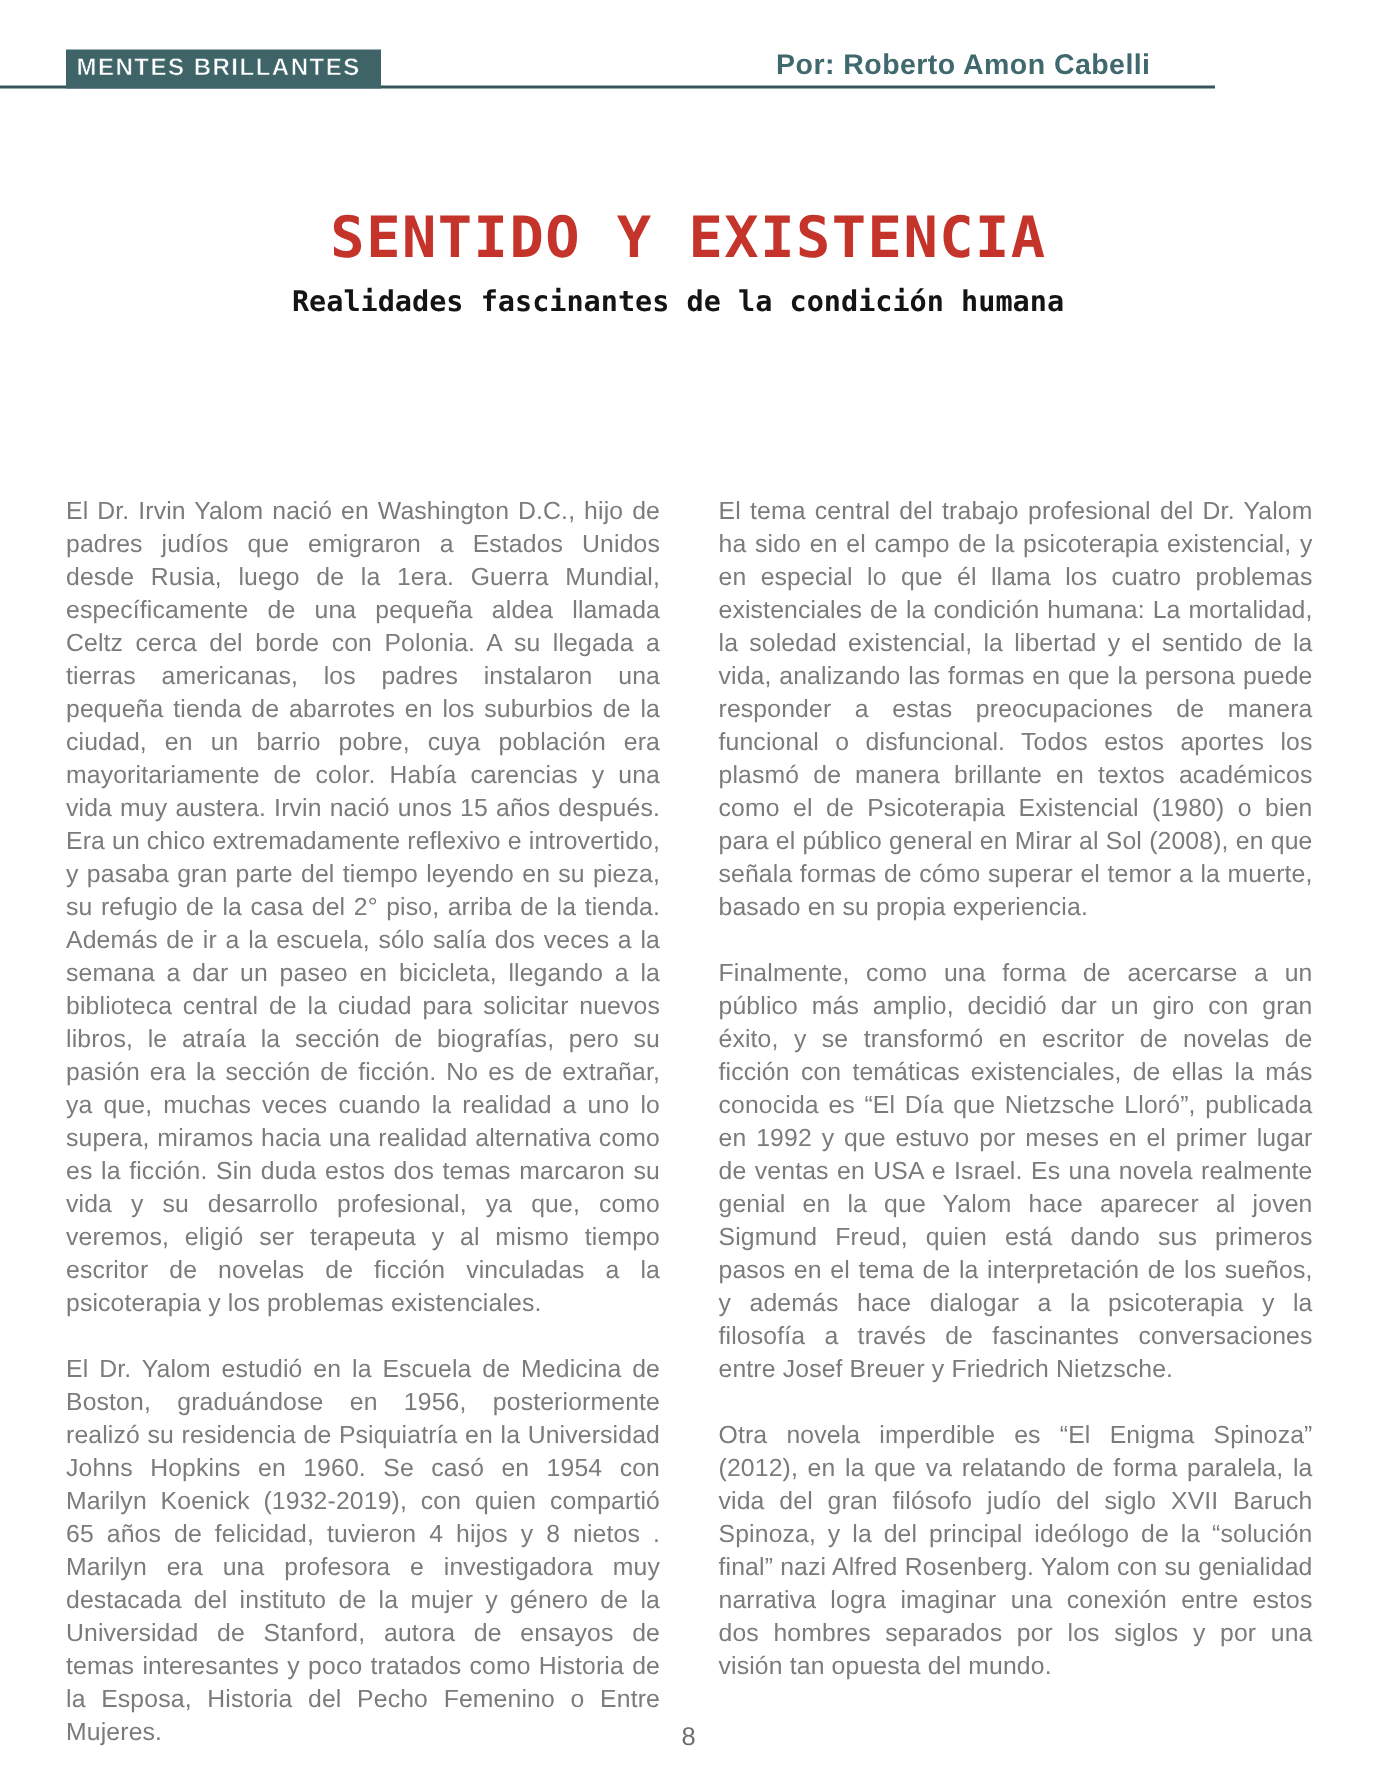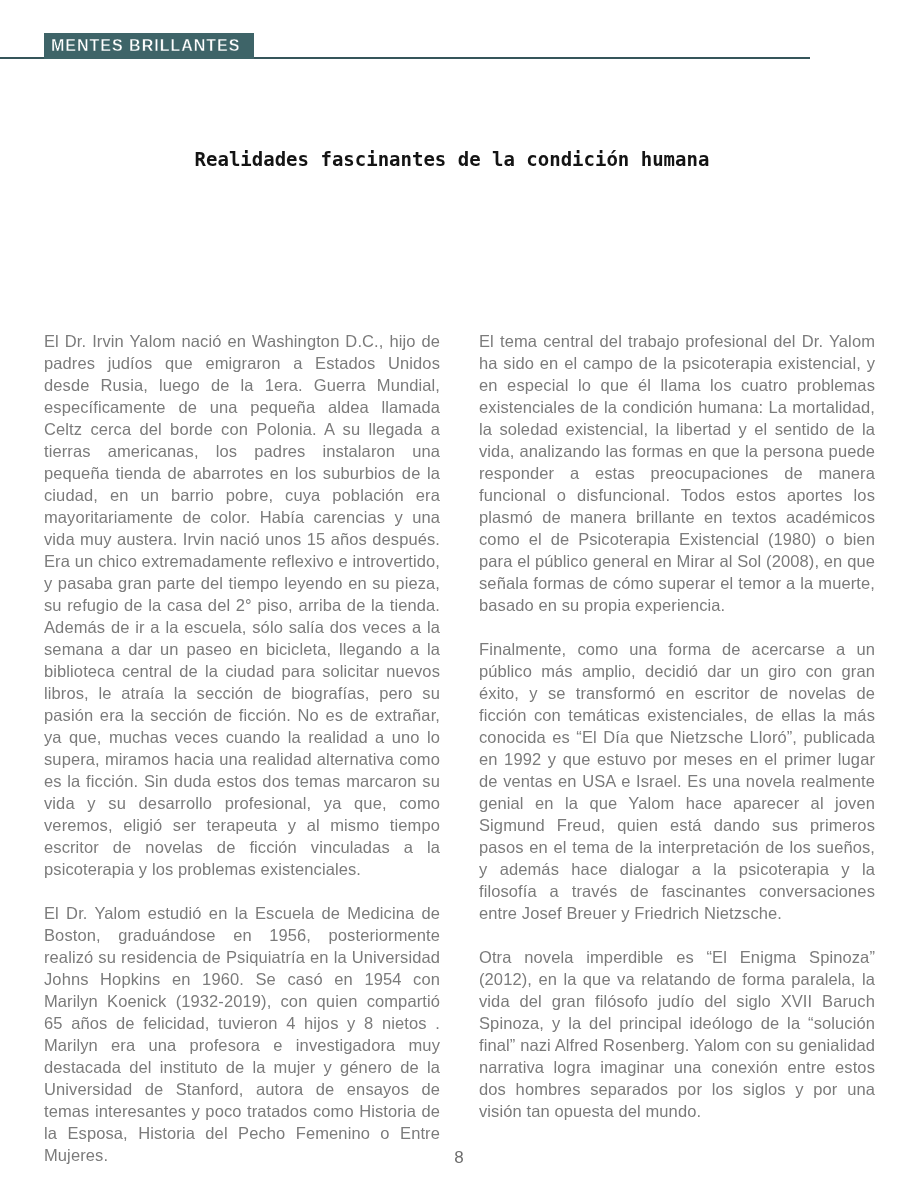--- a/index.html
+++ b/index.html
@@ -100,23 +100,25 @@
     text-align: center;
     color: #6d6d6d;
     font-size: 17px;
   }
 </style>
 </head>
 <body>
 
 <header class="page-header">
   <div class="logo-badge">MENTES BRILLANTES</div>
+  <div class="byline">Por: Roberto Amon Cabelli</div>
 </header>
 
 <section class="title-block">
+  <h1 class="main-title">SENTIDO Y EXISTENCIA</h1>
   <h2 class="sub-title">Realidades fascinantes de la condición humana</h2>
 </section>
 
 <main class="article">
   <div class="col">
     <p>El Dr. Irvin Yalom nació en Washington D.C., hijo de padres judíos que emigraron a Estados Unidos desde Rusia, luego de la 1era. Guerra Mundial, específicamente de una pequeña aldea llamada Celtz cerca del borde con Polonia.  A su llegada a tierras americanas, los padres instalaron una pequeña tienda de abarrotes en los suburbios de la ciudad, en un barrio pobre, cuya población era mayoritariamente de color. Había carencias y una vida muy austera. Irvin nació unos 15 años después. Era un chico extremadamente reflexivo e introvertido, y pasaba gran parte del tiempo leyendo en su pieza, su refugio de la casa del 2° piso, arriba de la tienda. Además de ir a la escuela, sólo salía dos veces a la semana a dar un paseo en bicicleta, llegando a la biblioteca central de la ciudad para solicitar nuevos libros, le atraía la sección de biografías, pero su pasión era la sección de ficción. No es de extrañar, ya que, muchas veces cuando la realidad a uno lo supera, miramos hacia una realidad alternativa como es la ficción. Sin duda estos dos temas marcaron su vida y su desarrollo profesional, ya que, como veremos, eligió ser terapeuta y al mismo tiempo escritor de novelas de ficción vinculadas a la psicoterapia y los problemas existenciales.</p>
     <p>El Dr. Yalom estudió en la Escuela de Medicina de Boston, graduándose en 1956, posteriormente realizó su residencia de Psiquiatría en la Universidad Johns Hopkins en 1960.  Se casó en 1954 con Marilyn Koenick (1932-2019), con quien compartió 65 años de felicidad, tuvieron 4 hijos y  8 nietos . Marilyn era una profesora e investigadora muy destacada del instituto de la mujer y género de la Universidad de Stanford, autora de ensayos de temas interesantes y poco tratados como Historia de la Esposa, Historia del Pecho Femenino o Entre Mujeres.</p>
   </div>
   <div class="col">
     <p>El tema central del trabajo profesional del Dr. Yalom ha sido en el campo de la psicoterapia existencial, y en especial lo que él llama los cuatro problemas existenciales de la condición humana:  La mortalidad, la soledad existencial, la libertad y el sentido de la vida, analizando las formas en que la persona puede responder a estas preocupaciones de manera funcional o disfuncional. Todos estos aportes los plasmó de manera brillante en textos académicos como el de Psicoterapia Existencial (1980) o bien para el público general en Mirar al Sol (2008), en que señala formas de cómo superar el temor a la muerte, basado en su propia experiencia.</p>

